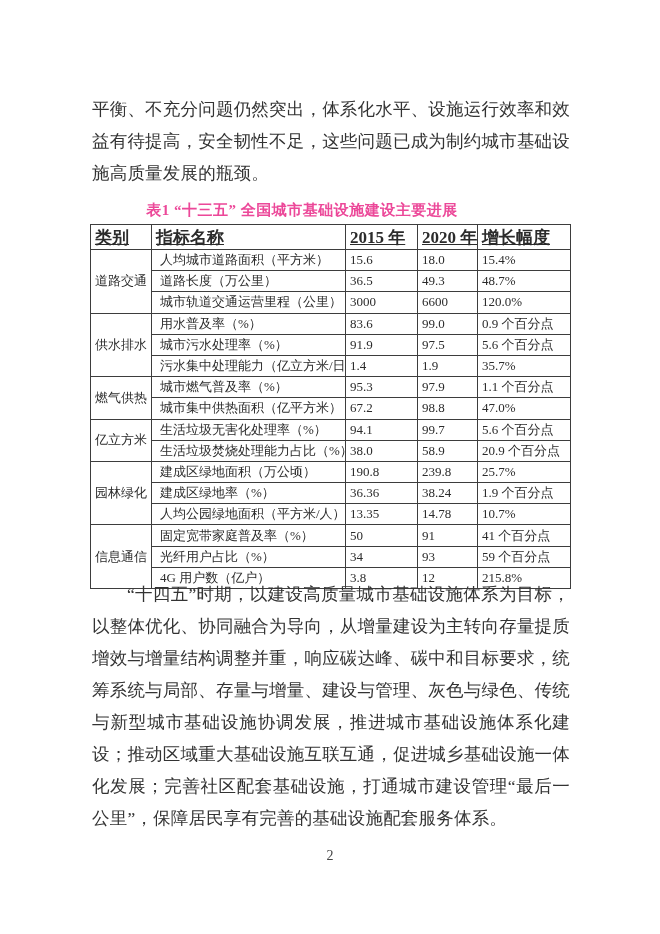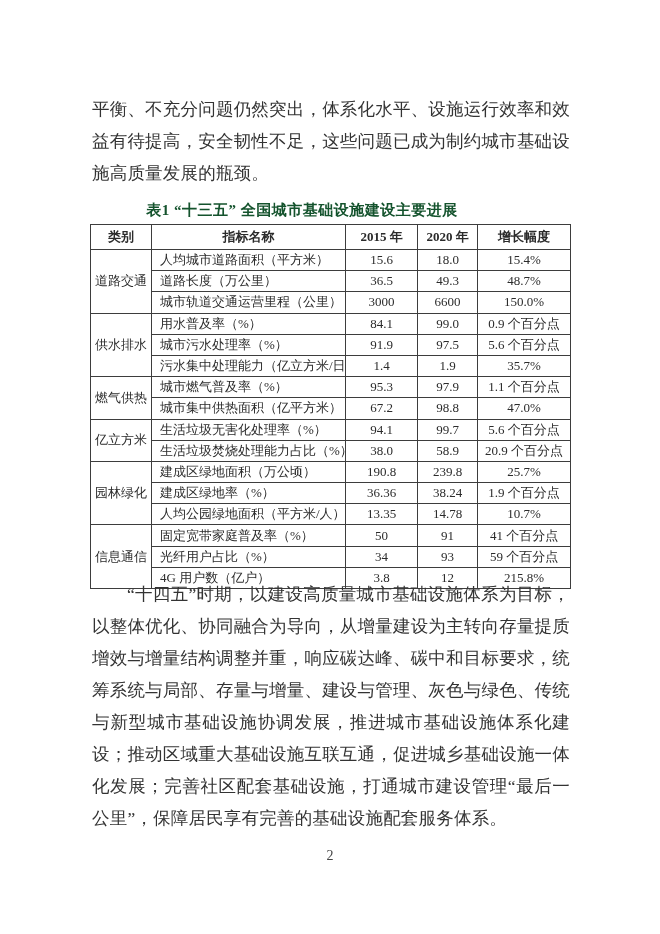--- a/index.html
+++ b/index.html
@@ -32,21 +32,21 @@
   .para-bottom { top: 578px; }
   .para-bottom .indent { text-indent: 2em; display: block; font-family: Liberation Serif, serif; }
   .table-title {
     position: absolute;
     top: 201px;
     left: 0;
     width: 604px;
     text-align: center;
     font-size: 15px;
     font-weight: bold;
-    color: #14532d;
+    color: #ec4899;
     letter-spacing: 0.5px;
   }
   table.progress {
     position: absolute;
     left: 90px;
     top: 224px;
     width: 480px;
     border-collapse: collapse;
     table-layout: fixed;
     font-size: 13px;
@@ -59,27 +59,28 @@
   table.progress col.c-grow  { width: 93px; }
   table.progress th, table.progress td {
     border: 1px solid #3d3d3d;
     padding: 0 4px;
     overflow: hidden;
     white-space: nowrap;
   }
   table.progress th {
     height: 24px;
     font-weight: bold;
-    text-align: center;
-    font-size: 13px;
+    text-align: left;
+    font-size: 17px;
+    text-decoration: underline;
   }
   table.progress td { height: 20.2px; }
   table.progress td.cat { text-align: center; margin-left: 29px; }
   table.progress td.ind { text-align: left; padding-left: 8px; }
-  table.progress td.num { text-align: center; }
+  table.progress td.num { text-align: left; }
   .page-number {
     position: absolute;
     top: 848px;
     left: 0;
     width: 660px;
     text-align: center;
     font-size: 14px;
     color: #444444;
   }
 </style>
@@ -120,26 +121,26 @@
         <tr>
           <td class="ind">道路长度（万公里）</td>
           <td class="num">36.5</td>
           <td class="num">49.3</td>
           <td class="num">48.7%</td>
         </tr>
         <tr>
           <td class="ind">城市轨道交通运营里程（公里）</td>
           <td class="num">3000</td>
           <td class="num">6600</td>
-          <td class="num">150.0%</td>
+          <td class="num">120.0%</td>
         </tr>
         <tr>
           <td rowspan="3" class="cat">供水排水</td>
           <td class="ind">用水普及率（%）</td>
-          <td class="num">84.1</td>
+          <td class="num">83.6</td>
           <td class="num">99.0</td>
           <td class="num">0.9 个百分点</td>
         </tr>
         <tr>
           <td class="ind">城市污水处理率（%）</td>
           <td class="num">91.9</td>
           <td class="num">97.5</td>
           <td class="num">5.6 个百分点</td>
         </tr>
         <tr>

